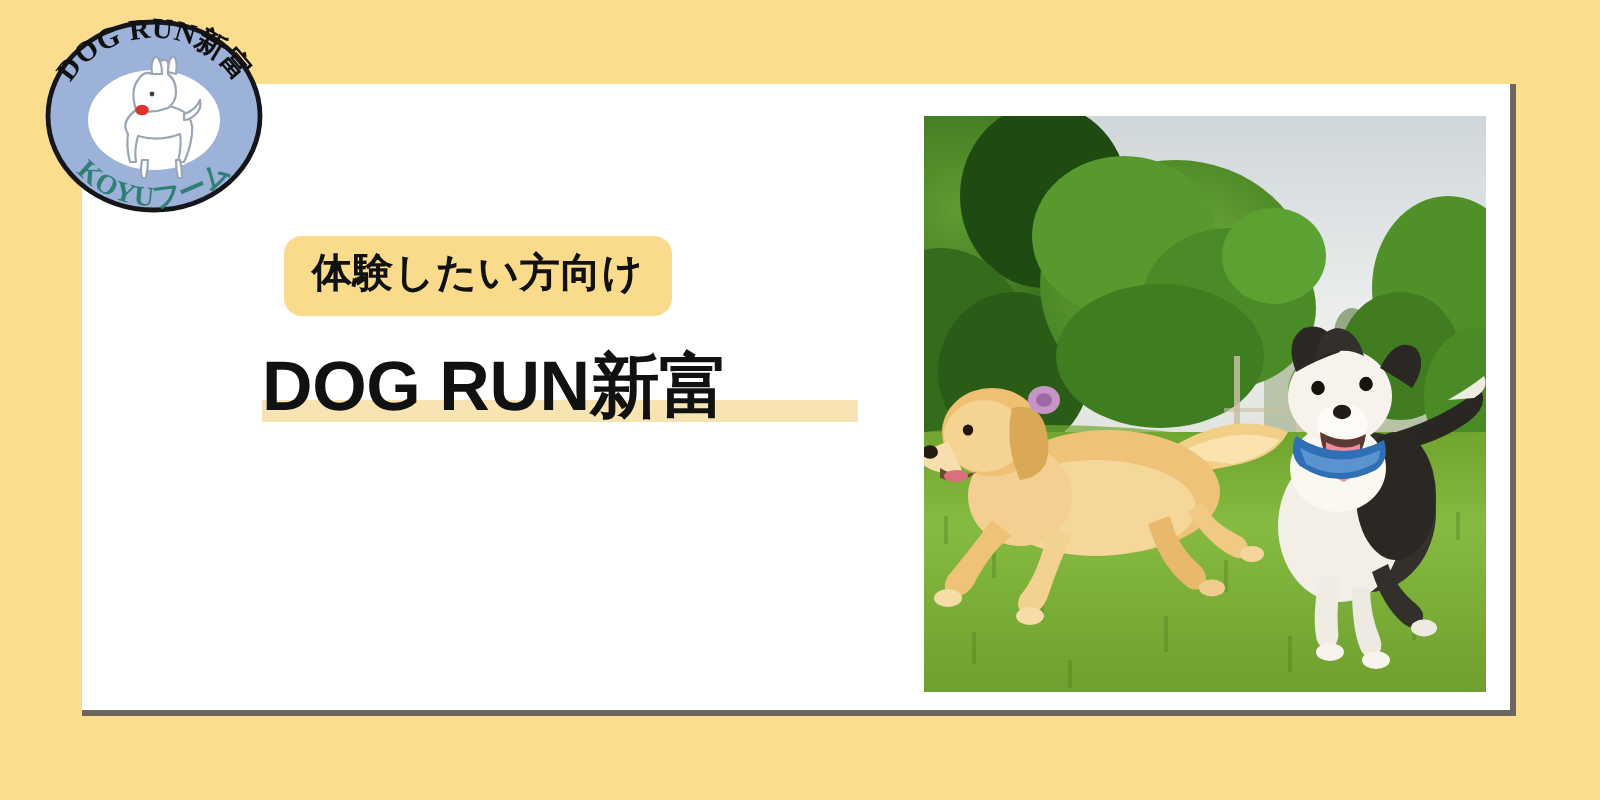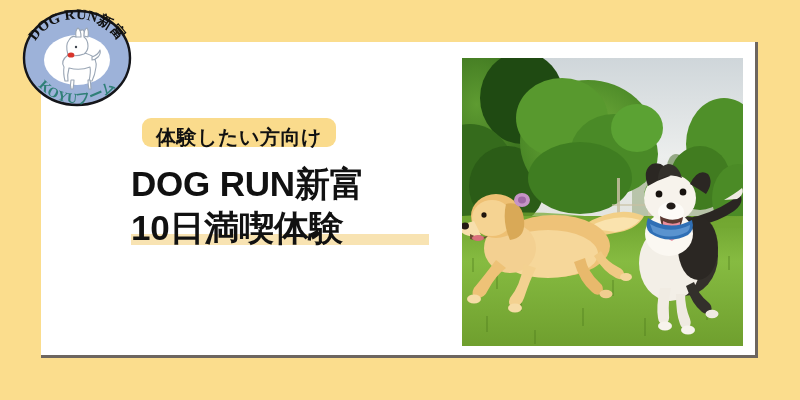--- a/index.html
+++ b/index.html
@@ -55,21 +55,21 @@
   }
 
   .badge {
     display: inline-block;
     background: #fadb8c;
     color: #111111;
     font-weight: bold;
     font-size: 20px;
     line-height: 1;
     letter-spacing: 0.5px;
-    padding: 9px 14px 0 14px;
+    padding: 9px 14px 11px 14px;
     border-radius: 9px;
     margin-left: 11px;
     white-space: nowrap;
   }
 
   .headline {
     margin-top: 14px;
     color: #111111;
     font-weight: bold;
     font-size: 35px;
@@ -260,21 +260,20 @@
   </div>
 
   <div class="text-block">
     <div class="badge">体験したい方向け</div>
     <div class="headline">
       <span class="line">
         <span class="txt">DOG RUN新富</span>
       </span>
       <span class="line marked">
         <span class="mark"></span>
-        <span class="txt">10日満喫体験</span>
       </span>
     </div>
   </div>
 
   <div class="logo">
     <svg viewBox="0 0 126 104" xmlns="http://www.w3.org/2000/svg">
       <defs>
         <path id="arcTop" d="M16 58 A47 42 0 0 1 110 58"></path>
         <path id="arcBot" d="M14 56 A49 44 0 0 0 112 56"></path>
       </defs>

